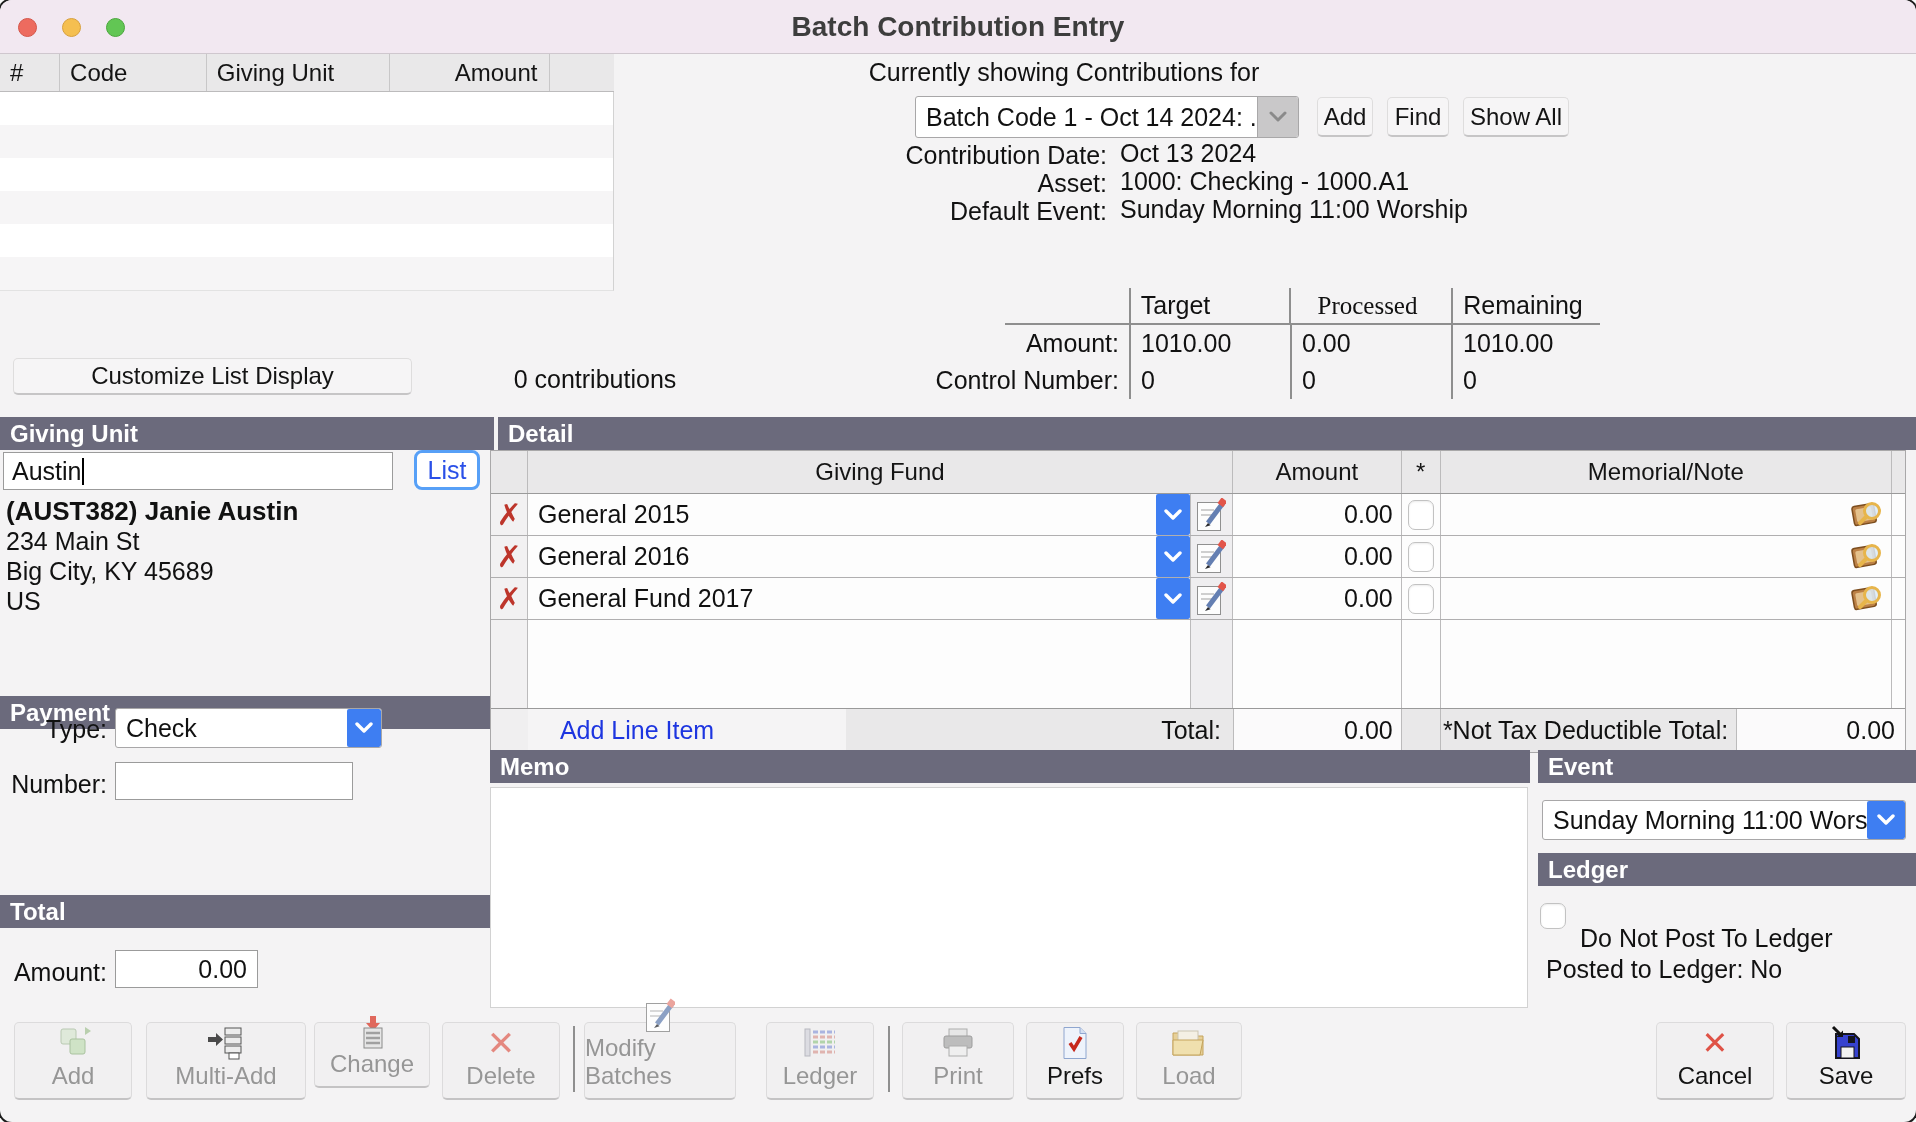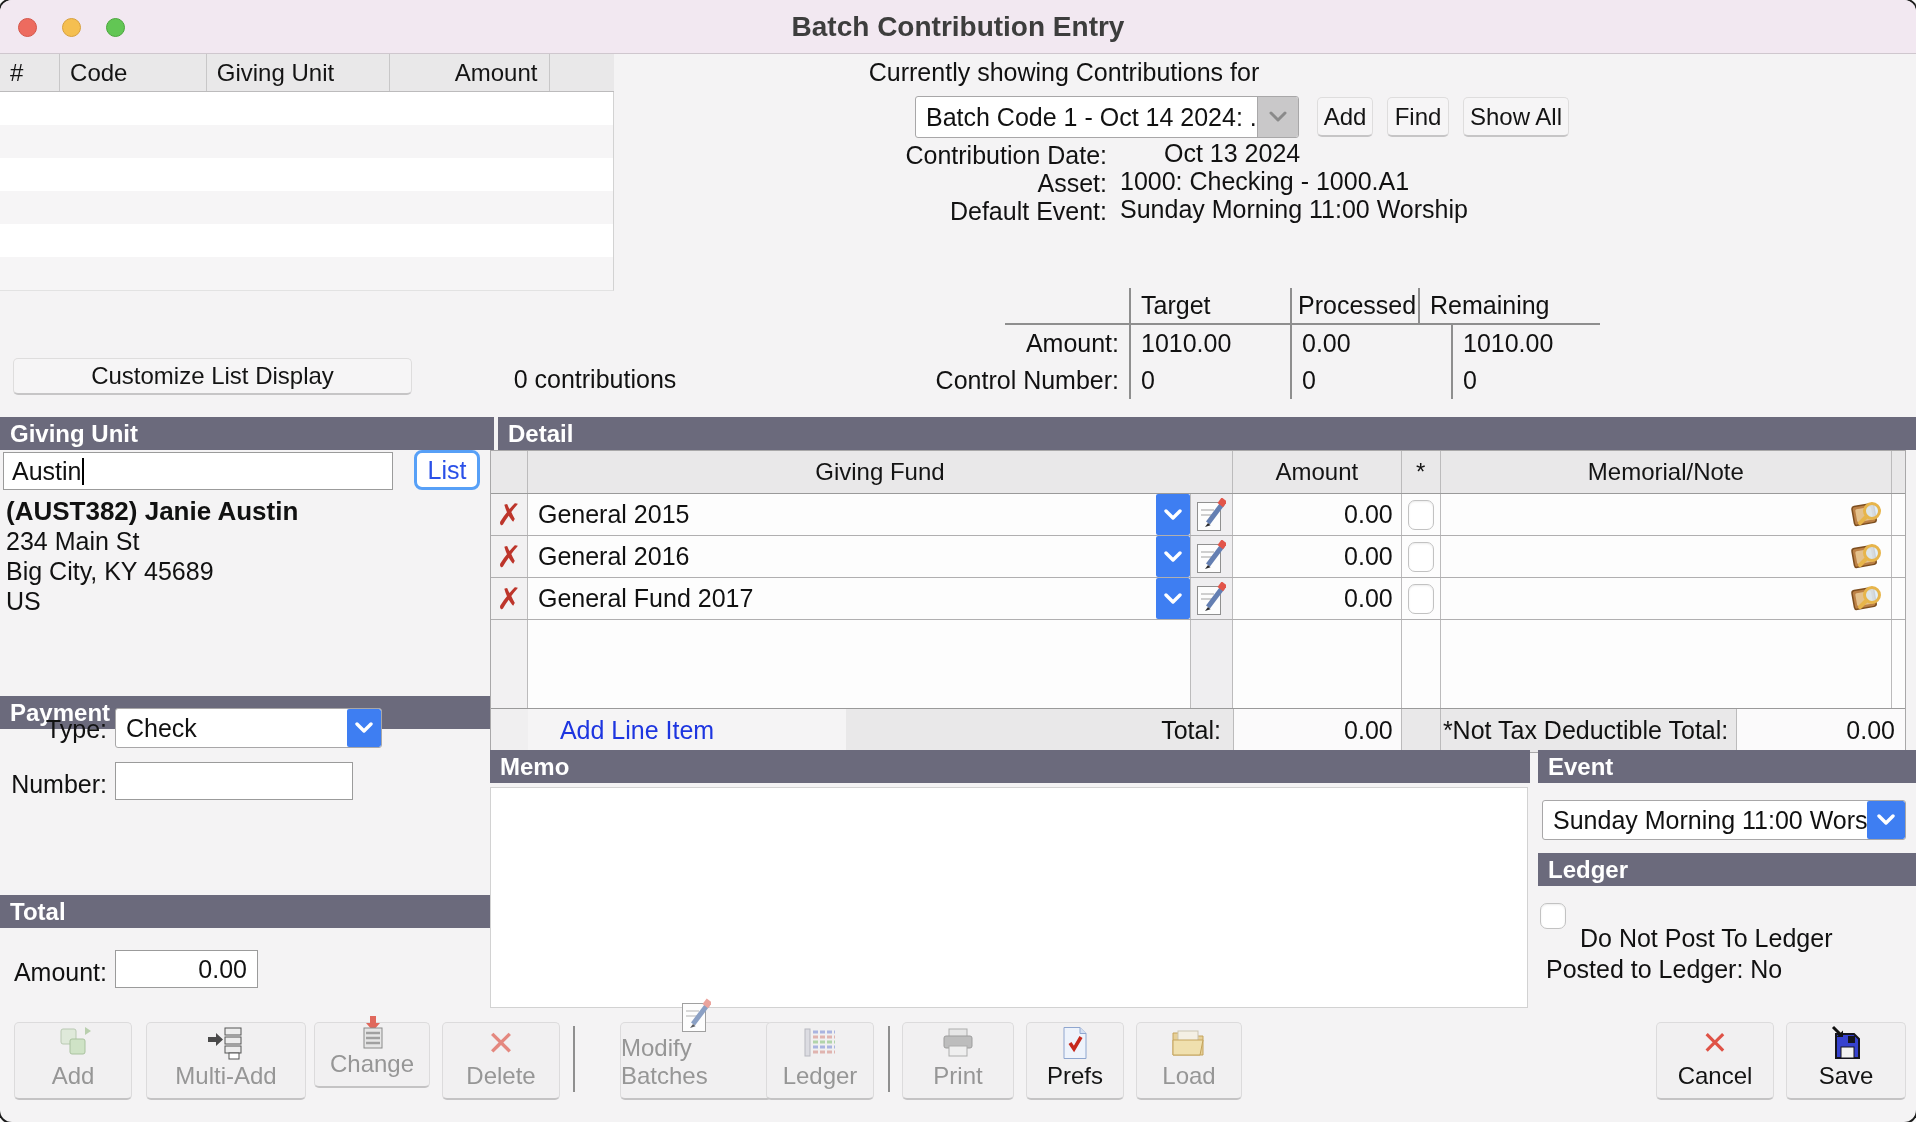--- a/index.html
+++ b/index.html
@@ -103,31 +103,31 @@
       <svg width="18" height="12" viewBox="0 0 18 12">
           <polyline points="2,2 9,9 16,2" fill="none" stroke="#8a8a8a" stroke-width="3" stroke-linecap="round" stroke-linejoin="round"></polyline>
         </svg>
     </div>
   </div>
   <div class="abs fbtn" style="left:1317px;top:97px;width:56px;height:40px;">Add</div>
   <div class="abs fbtn" style="left:1387px;top:97px;width:62px;height:40px;">Find</div>
   <div class="abs fbtn" style="left:1463px;top:97px;width:106px;height:40px;">Show All</div>
 
   <div class="abs t25 lblr" style="left:750px;top:141px;width:357px;">Contribution Date:</div>
-  <div class="abs t25" style="left:1120px;top:139px;width:500px;margin-left:44px;">Oct 13 2024</div>
+  <div class="abs t25" style="left:1120px;top:139px;width:500px;">Oct 13 2024</div>
   <div class="abs t25 lblr" style="left:750px;top:169px;width:357px;">Asset:</div>
   <div class="abs t25" style="left:1120px;top:167px;width:500px;">1000: Checking - 1000.A1</div>
   <div class="abs t25 lblr" style="left:750px;top:197px;width:357px;">Default Event:</div>
   <div class="abs t25" style="left:1120px;top:195px;width:500px;">Sunday Morning 11:00 Worship</div>
 
   <div class="abs" style="left:1005px;top:288px;width:595px;">
     <div class="bt-row bt-hline" style="height:35px;">
       <div class="bt-cell" style="width:124px;"></div>
       <div class="bt-cell bt-vline" style="width:161px;padding-left:10px;">Target</div>
-      <div class="bt-cell bt-vline" style="width:128px;padding-left:6px;">Processed</div>
+      <div class="bt-cell bt-vline" style="width:162px;padding-left:26px;font-family:Liberation Serif, serif;">Processed</div>
       <div class="bt-cell bt-vline" style="width:149px;padding-left:10px;">Remaining</div>
     </div>
     <div class="bt-row" style="height:37px;">
       <div class="bt-cell" style="width:124px;justify-content:flex-end;padding-right:10px;">Amount:</div>
       <div class="bt-cell bt-vline" style="width:161px;padding-left:10px;">1010.00</div>
       <div class="bt-cell bt-vline" style="width:161px;padding-left:10px;">0.00</div>
       <div class="bt-cell bt-vline" style="width:149px;padding-left:10px;">1010.00</div>
     </div>
     <div class="bt-row" style="height:37px;">
       <div class="bt-cell" style="width:124px;justify-content:flex-end;padding-right:10px;white-space:nowrap;">Control Number:</div>
@@ -370,21 +370,21 @@
       </div>
     <span class="lb">Change</span>
   </div>
   <div class="abs tbtn" style="left:442px;top:1022px;width:118px;height:78px;">
     <div class="ic">
         <span style="font-size:34px;font-weight:bold;color:#e4887f;line-height:1;">✕</span>
       </div>
     <span class="lb">Delete</span>
   </div>
   <div class="abs vsep" style="left:573px;top:1026px;height:66px;"></div>
-  <div class="abs tbtn" style="left:584px;top:1022px;width:152px;height:78px;margin-left:36px;">
+  <div class="abs tbtn" style="left:584px;top:1022px;width:152px;height:78px;">
     <div class="ic">
         <svg width="30" height="36" viewBox="0 0 30 34">
           <rect x="1.5" y="4.5" width="23" height="28" fill="#fdfdfd" stroke="#a0a0a0"></rect>
           <line x1="5" y1="12" x2="18" y2="12" stroke="#d8d8d8" stroke-width="2"></line>
           <line x1="5" y1="17" x2="16" y2="17" stroke="#d8d8d8" stroke-width="2"></line>
           <line x1="27" y1="5" x2="12" y2="25" stroke="#8ba0c4" stroke-width="5"></line>
           <rect x="23" y="0.5" width="7" height="7" fill="#eba49d" transform="rotate(37 26 4)"></rect>
           <polygon points="9,29 12,25 14.5,27.2" fill="#5a5c60"></polygon>
         </svg>
       </div>

